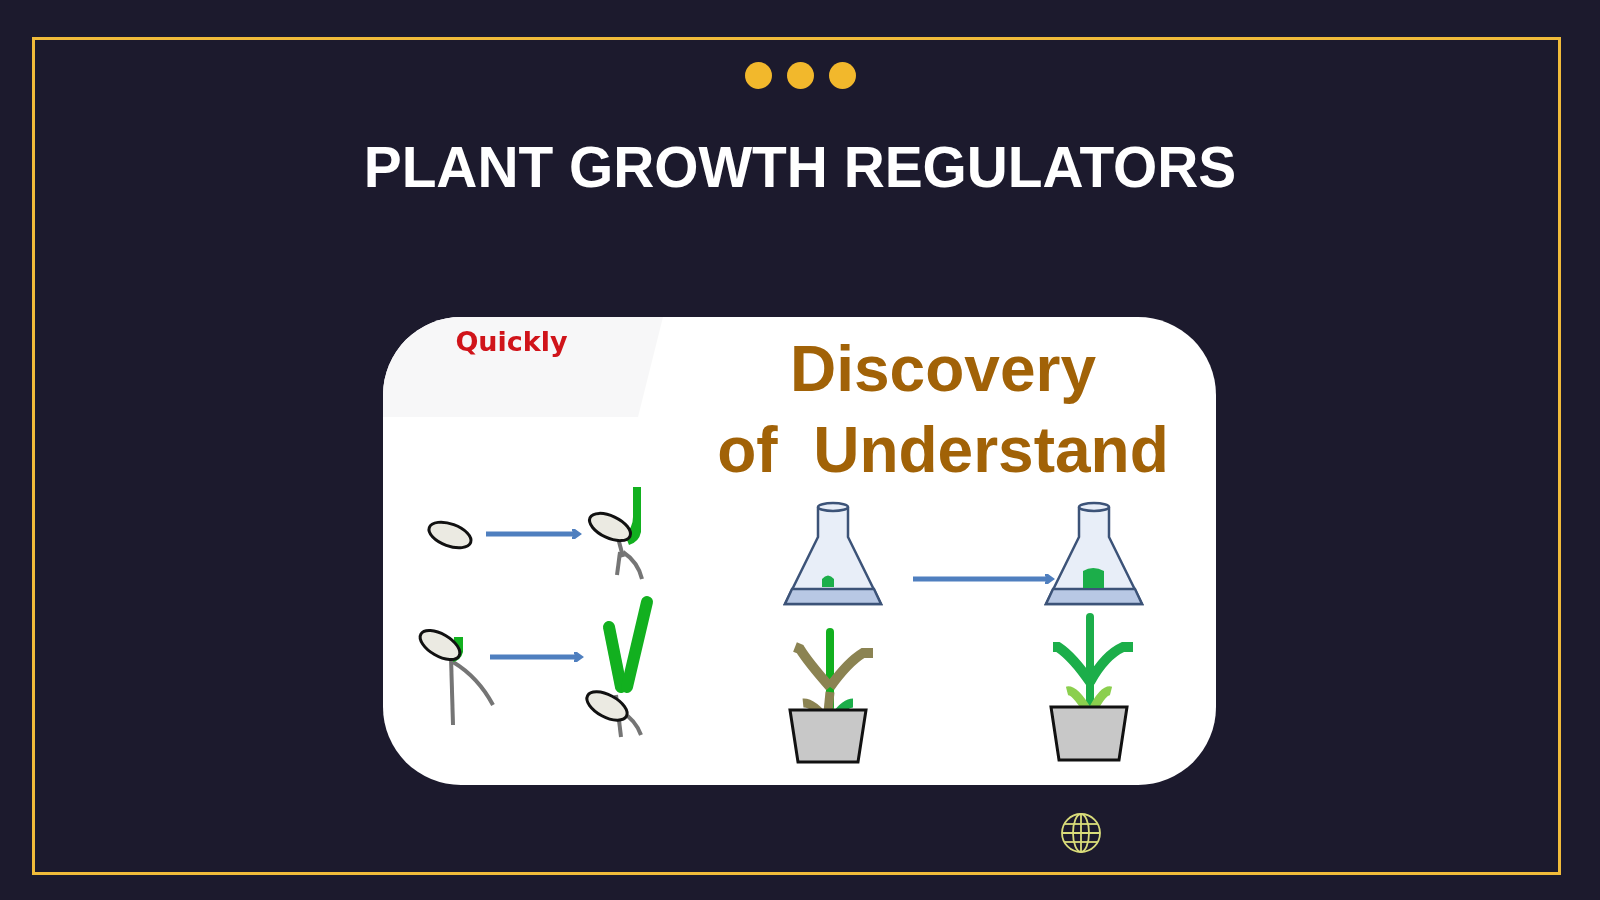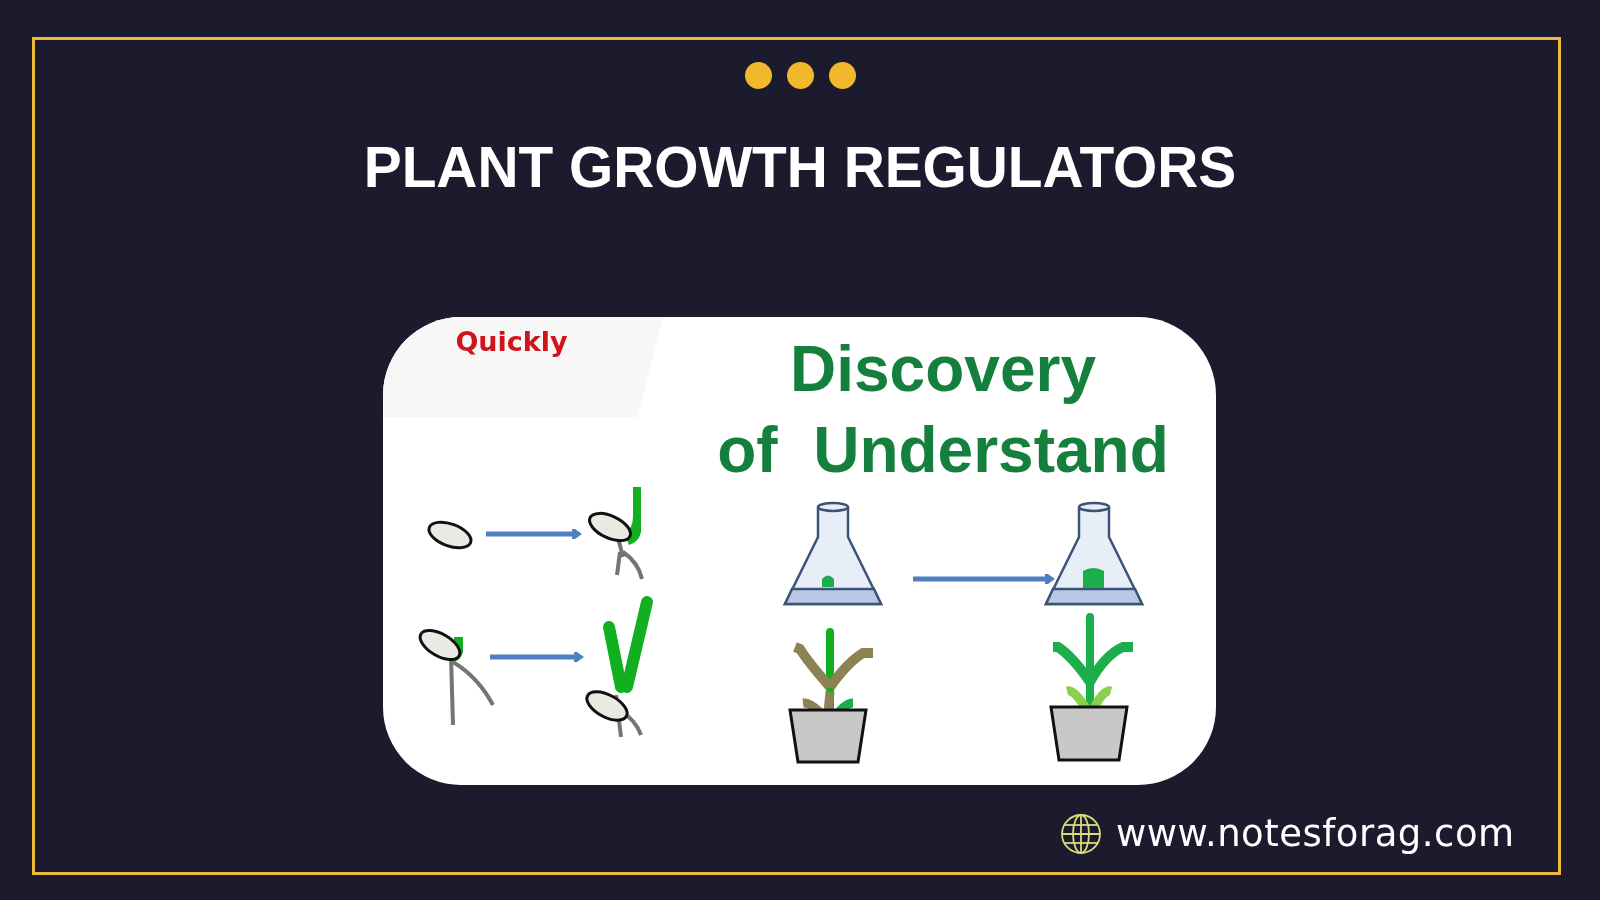--- a/index.html
+++ b/index.html
@@ -27,21 +27,21 @@
     background:#f7f7f8; border-bottom:1px solid #dcdce0;
     clip-path:polygon(0 0, 280px 0, 255px 100px, 0 100px);
   }
   .tab-text {
     position:absolute; left:0; top:6px; width:257px; text-align:center;
     color:#d0141a; font-weight:bold; font-size:27px; line-height:38px;
     font-family:"DejaVu Sans", sans-serif;
   }
   .disc {
     position:absolute; left:300px; top:12px; width:520px; text-align:center;
-    color:#15803d; font-weight:bold; font-size:64px; line-height:81px;
+    color:#a16207; font-weight:bold; font-size:64px; line-height:81px;
     font-family:"Liberation Sans", sans-serif;
   }
   .illus { position:absolute; left:0; top:0; }
   .footer {
     position:absolute; left:1060px; top:812px; display:flex; align-items:center; gap:14px;
   }
   .footer-text {
     color:#ffffff; font-size:37px; font-family:"DejaVu Sans", sans-serif; letter-spacing:0.5px;
   }
 </style>
@@ -142,14 +142,13 @@
   <svg width="42" height="42" viewBox="0 0 42 42">
     <g fill="none" stroke="#d9dc7a" stroke-width="1.8">
       <circle cx="21" cy="21" r="19"></circle>
       <ellipse cx="21" cy="21" rx="8" ry="19"></ellipse>
       <line x1="21" y1="2" x2="21" y2="40"></line>
       <line x1="2" y1="21" x2="40" y2="21"></line>
       <line x1="5" y1="12" x2="37" y2="12"></line>
       <line x1="5" y1="30" x2="37" y2="30"></line>
     </g>
   </svg>
-  <span class="footer-text">www.notesforag.com</span>
 </div>
 
 </body></html>

